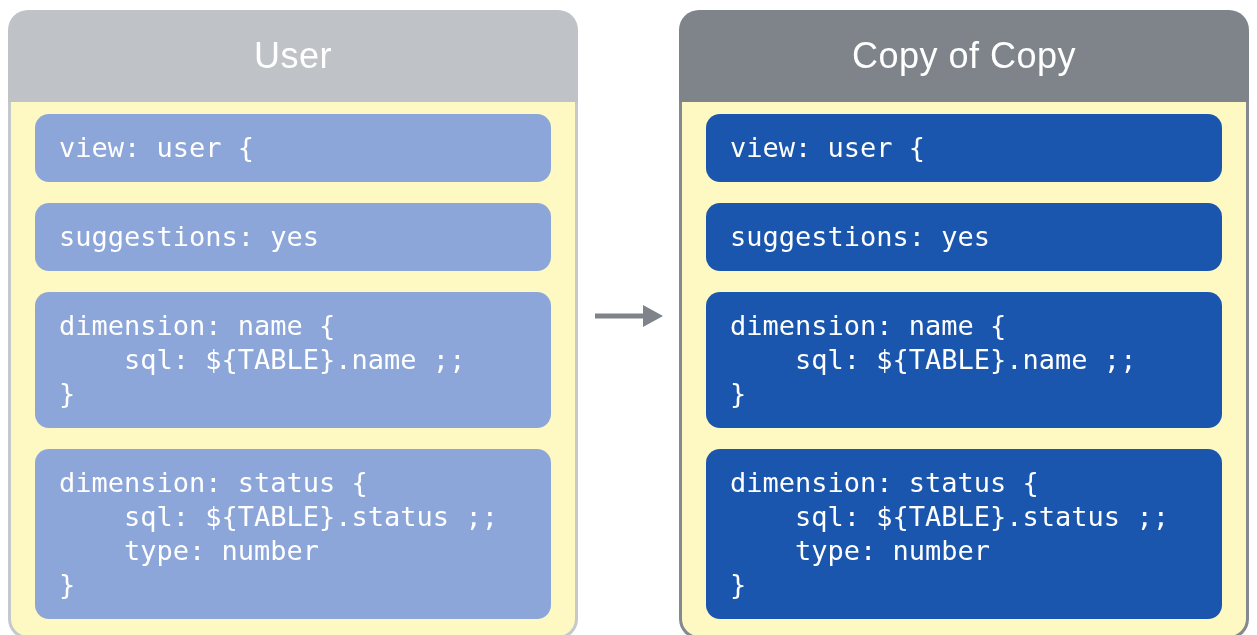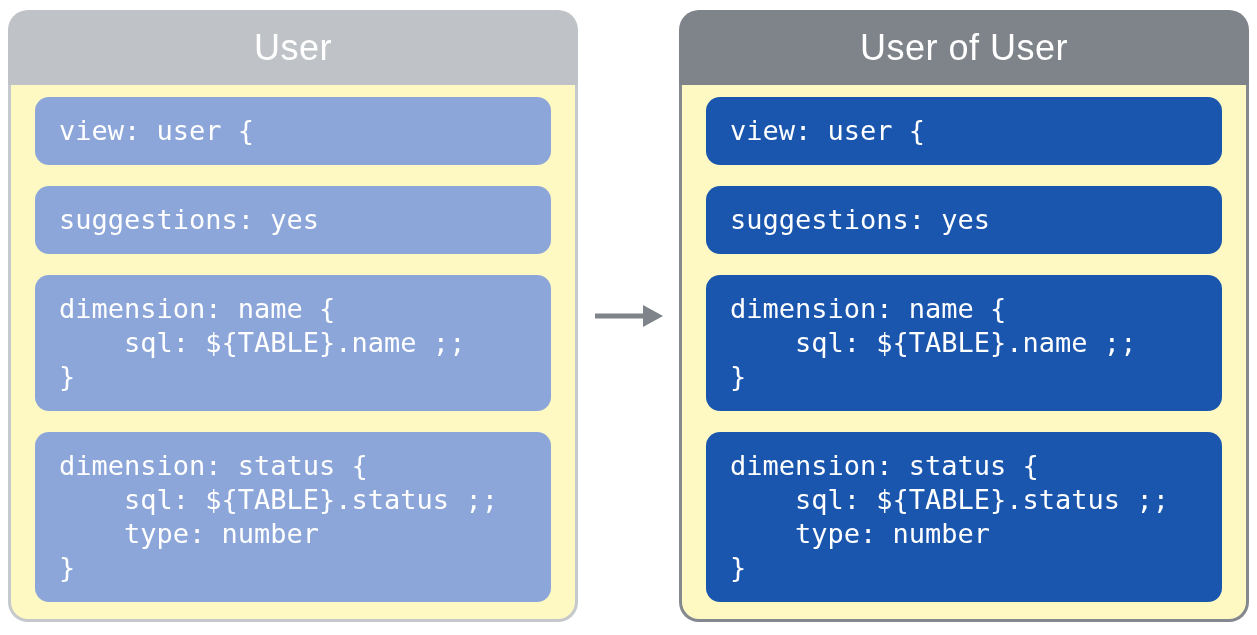--- a/index.html
+++ b/index.html
@@ -7,21 +7,21 @@
   body {
     position: relative;
     background: #ffffff;
     font-family: "Liberation Sans", sans-serif;
     overflow: hidden;
   }
   .panel { position: absolute; top: 10px; width: 570px; height: 612px; }
   .panel-left  { left: 8px; }
   .panel-right { left: 679px; }
   .panel-header {
-    height: 75px;
+    height: 92px;
     border-radius: 20px 20px 0 0;
     display: flex; align-items: center; justify-content: center;
   }
   .panel-title {
     color: #ffffff;
     font-size: 36px;
     font-weight: 500;
     letter-spacing: 0.5px;
   }
   .panel-body {
@@ -74,21 +74,21 @@
     </div>
   </section>
 
   <svg class="arrow-icon" width="74" height="34" viewBox="0 0 74 34" style="color: rgb(126, 132, 137);">
     <line x1="3" y1="17" x2="53" y2="17" stroke="currentColor" stroke-width="5"></line>
     <polygon points="51,6 71,17 51,28" fill="currentColor"></polygon>
   </svg>
 
   <section class="panel panel-right">
     <header class="panel-header" style="background-color: rgb(126, 132, 138);">
-      <h2 class="panel-title">User of User</h2>
+      <h2 class="panel-title">Copy of Copy</h2>
     </header>
     <div class="panel-body" style="border-color: rgb(132, 137, 143);">
       <div class="code-block" style="background-color: rgb(26, 86, 174);">
         <div class="code-line">view: user {</div>
       </div>
       <div class="code-block" style="background-color: rgb(26, 86, 174);">
         <div class="code-line">suggestions: yes</div>
       </div>
       <div class="code-block" style="background-color: rgb(26, 86, 174);">
         <div class="code-line">dimension: name {</div>

